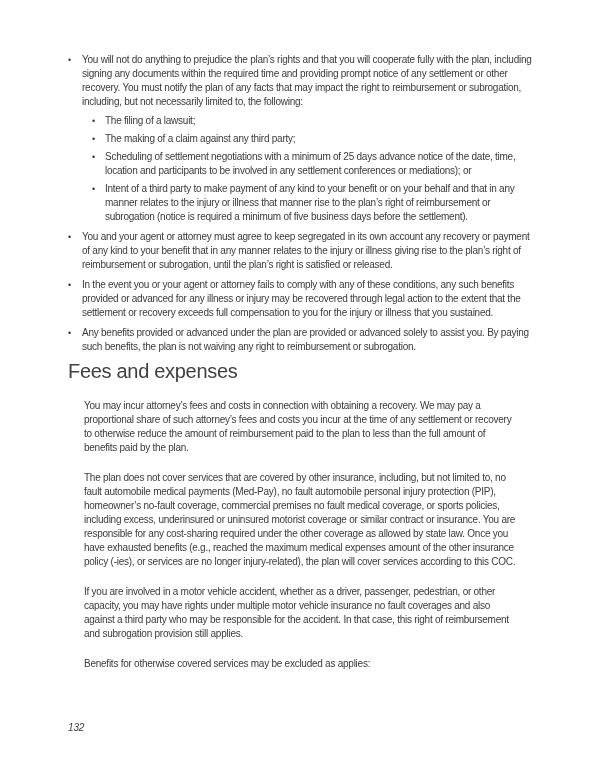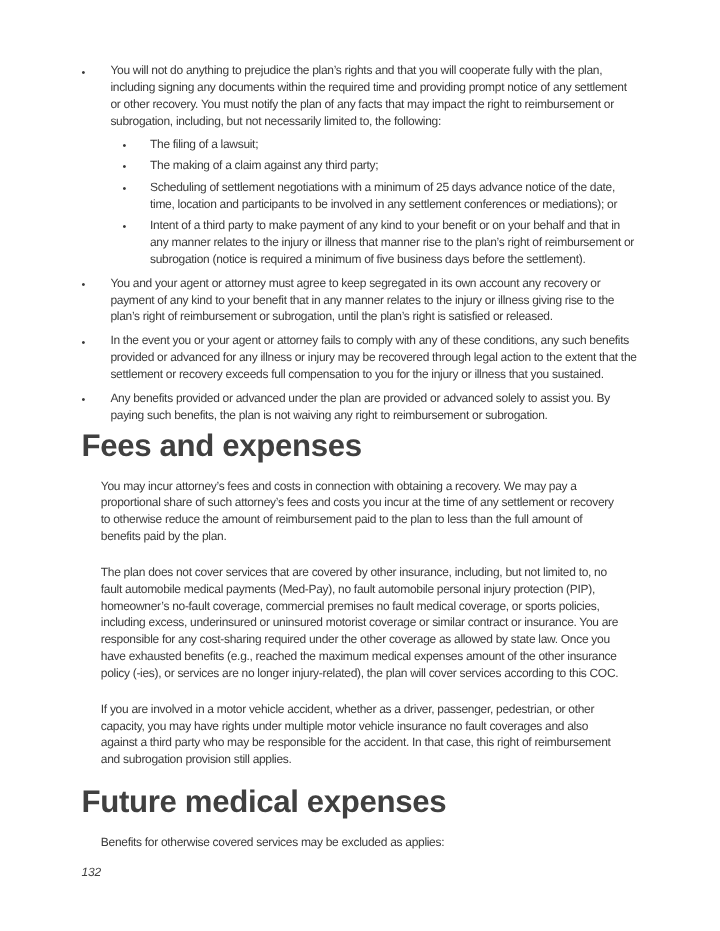--- a/index.html
+++ b/index.html
@@ -18,24 +18,24 @@
     overflow: hidden;
   }
   ul { list-style: none; margin: 0; padding: 0; }
   .l1 > li { display: flex; margin-bottom: 6px; }
   .l1 > li > .marker { flex: 0 0 14px; }
   .l2 { margin-top: 5px; padding-left: 10px; }
   .l2 > li { display: flex; margin-bottom: 4px; }
   .l2 > li:last-child { margin-bottom: 0; }
   .l2 > li > .marker { flex: 0 0 13px; }
   .marker { font-size: 9px; line-height: 14px; color: #3a3a3a; }
-  .li-body { flex: 1 1 auto; margin-left: 10px; }
+  .li-body { flex: 1 1 auto; }
   h2 {
-    font-weight: 700;
-    font-size: 26px;
+    font-weight: 400;
+    font-size: 20px;
     line-height: 23px;
     color: #404040;
     letter-spacing: -0.3px;
     margin: 4px 0 3px 0;
   }
   p { margin: 16px; }
   .footer {
     position: absolute;
     top: 721px;
     left: 68px;
@@ -100,21 +100,20 @@
 
   <section>
     <p>The plan does not cover services that are covered by other insurance, including, but not limited to, no fault automobile medical payments (Med-Pay), no fault automobile personal injury protection (PIP), homeowner’s no-fault coverage, commercial premises no fault medical coverage, or sports policies, including excess, underinsured or uninsured motorist coverage or similar contract or insurance. You are responsible for any cost-sharing required under the other coverage as allowed by state law. Once you have exhausted benefits (e.g., reached the maximum medical expenses amount of the other insurance policy (-ies), or services are no longer injury-related), the plan will cover services according to this COC.</p>
   </section>
 
   <section>
     <p>If you are involved in a motor vehicle accident, whether as a driver, passenger, pedestrian, or other capacity, you may have rights under multiple motor vehicle insurance no fault coverages and also against a third party who may be responsible for the accident. In that case, this right of reimbursement and subrogation provision still applies.</p>
   </section>
 
   <section>
-    <h2>Future medical expenses</h2>
     <p>Benefits for otherwise covered services may be excluded as applies:</p>
   </section>
 
   <div class="footer">
     <span>132</span>
   </div>
 
 </div>
 
 </body></html>

